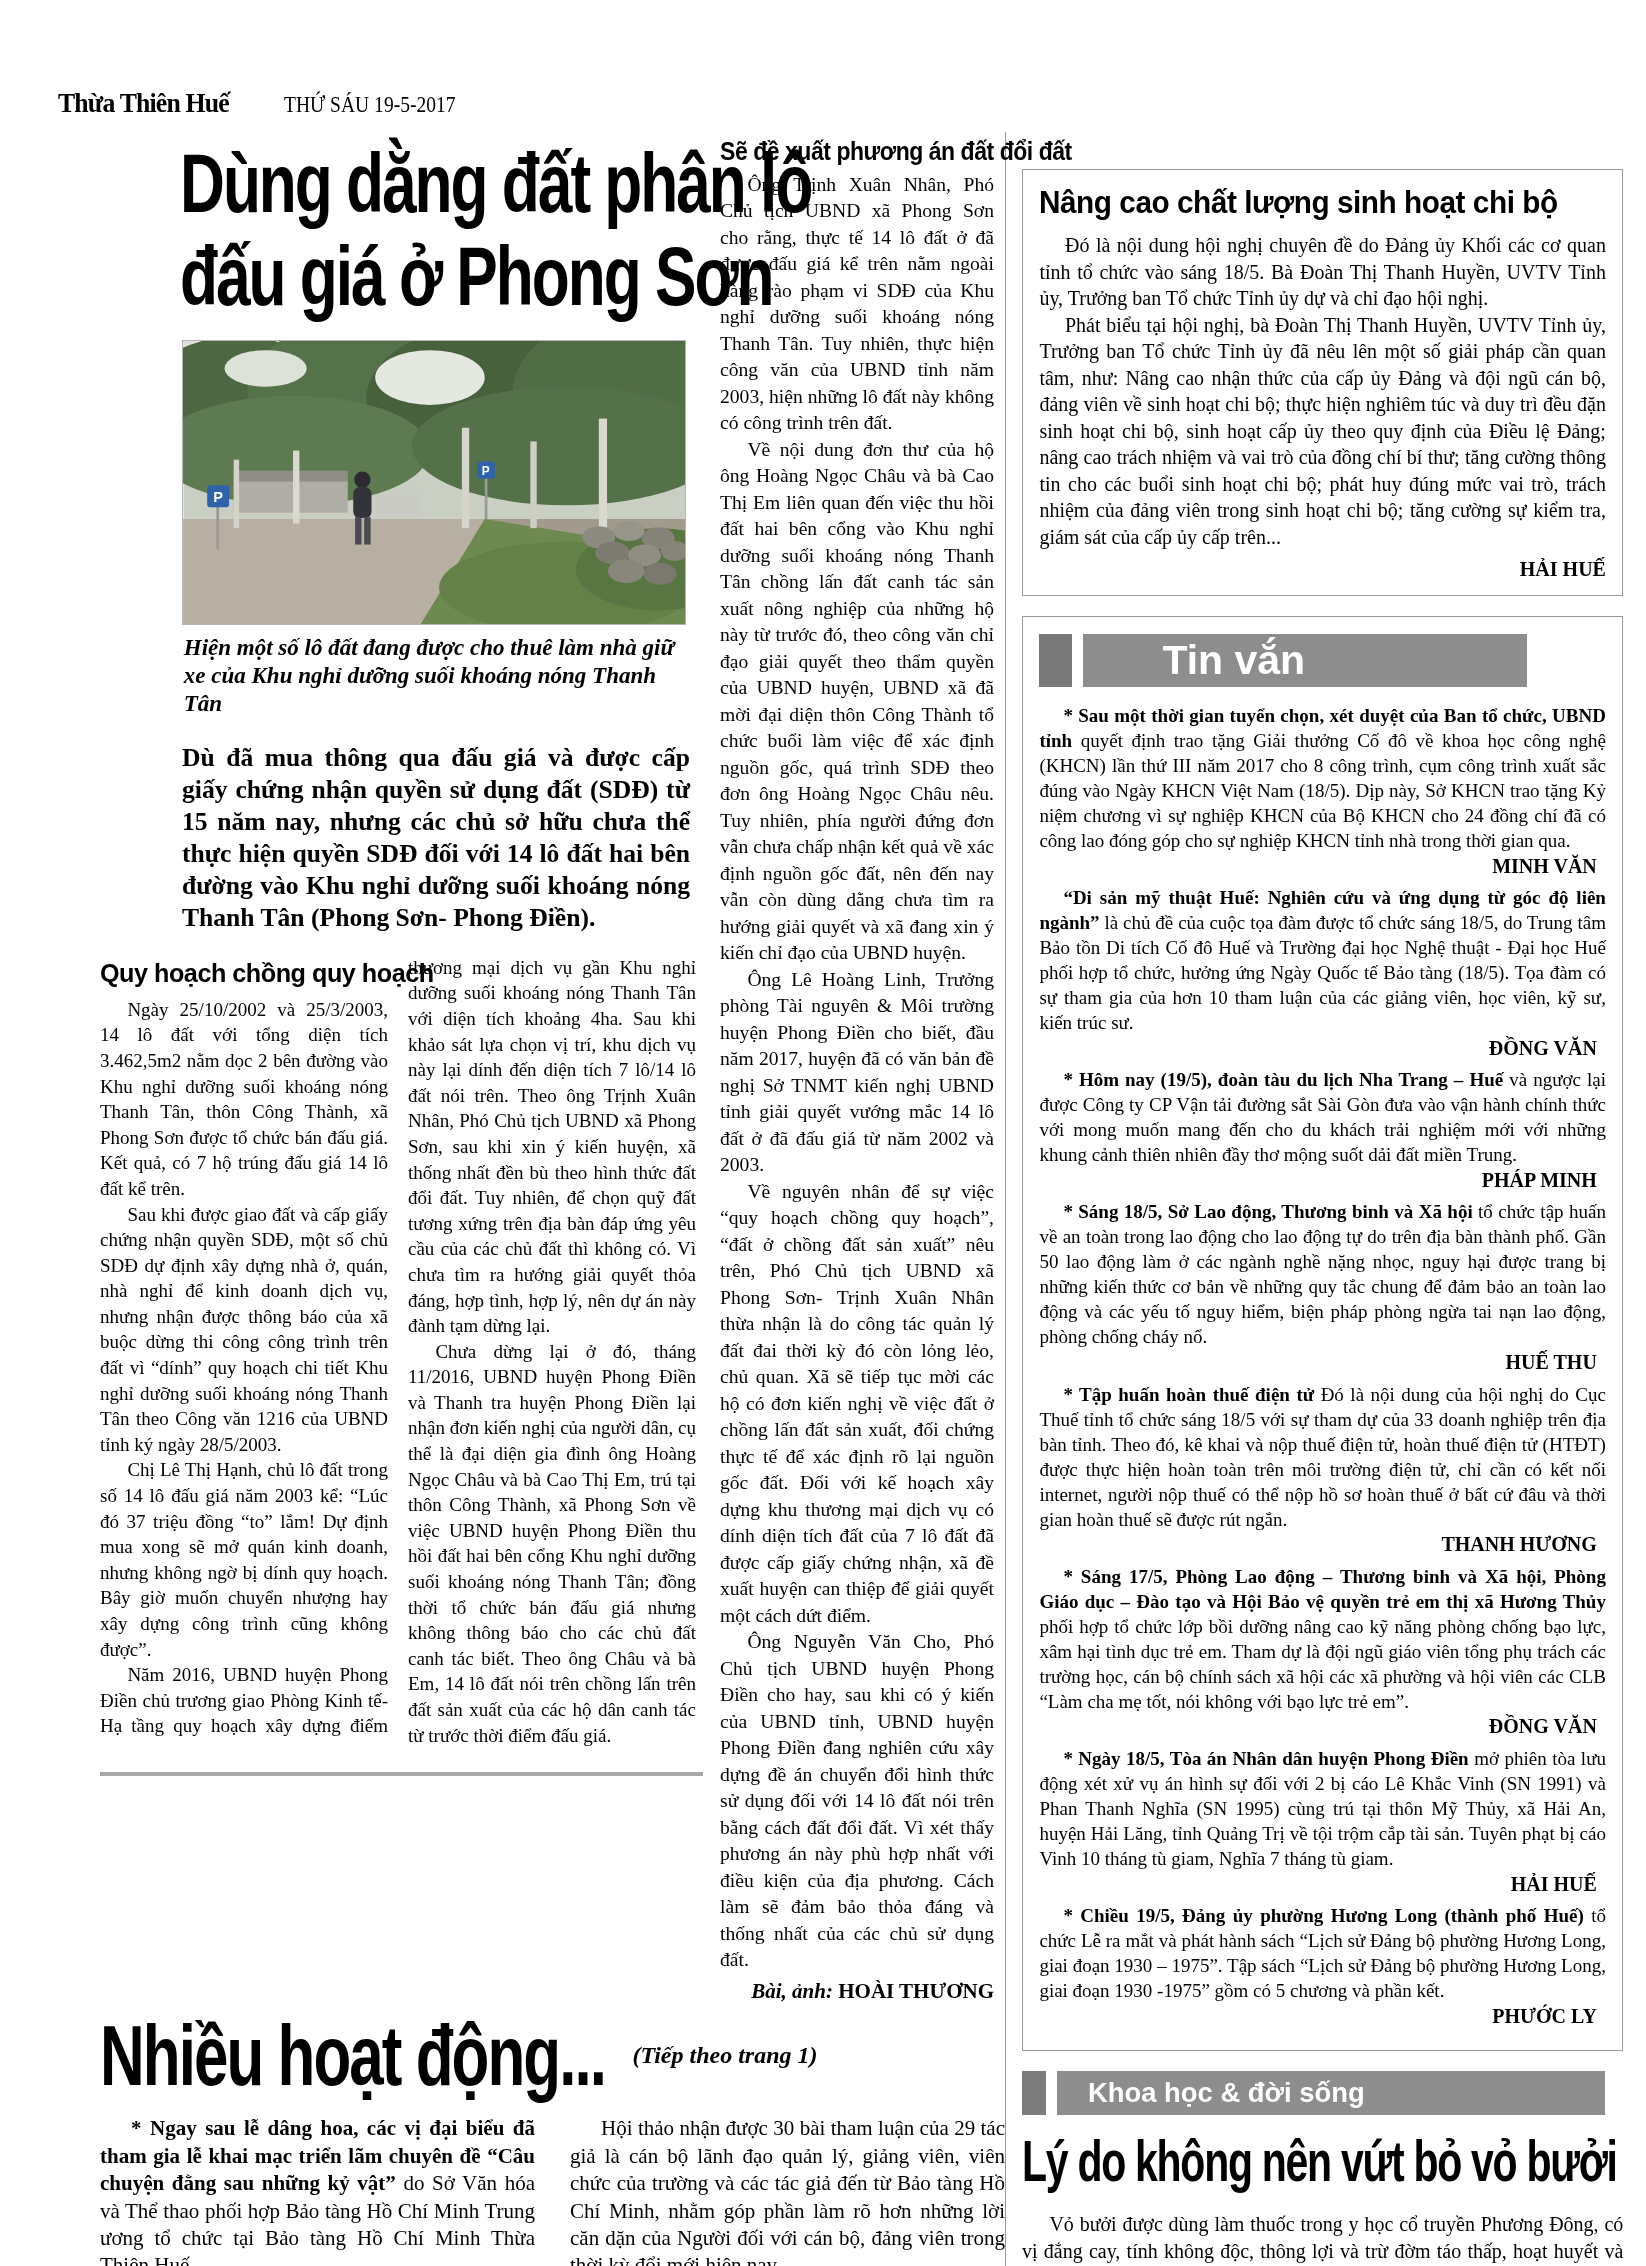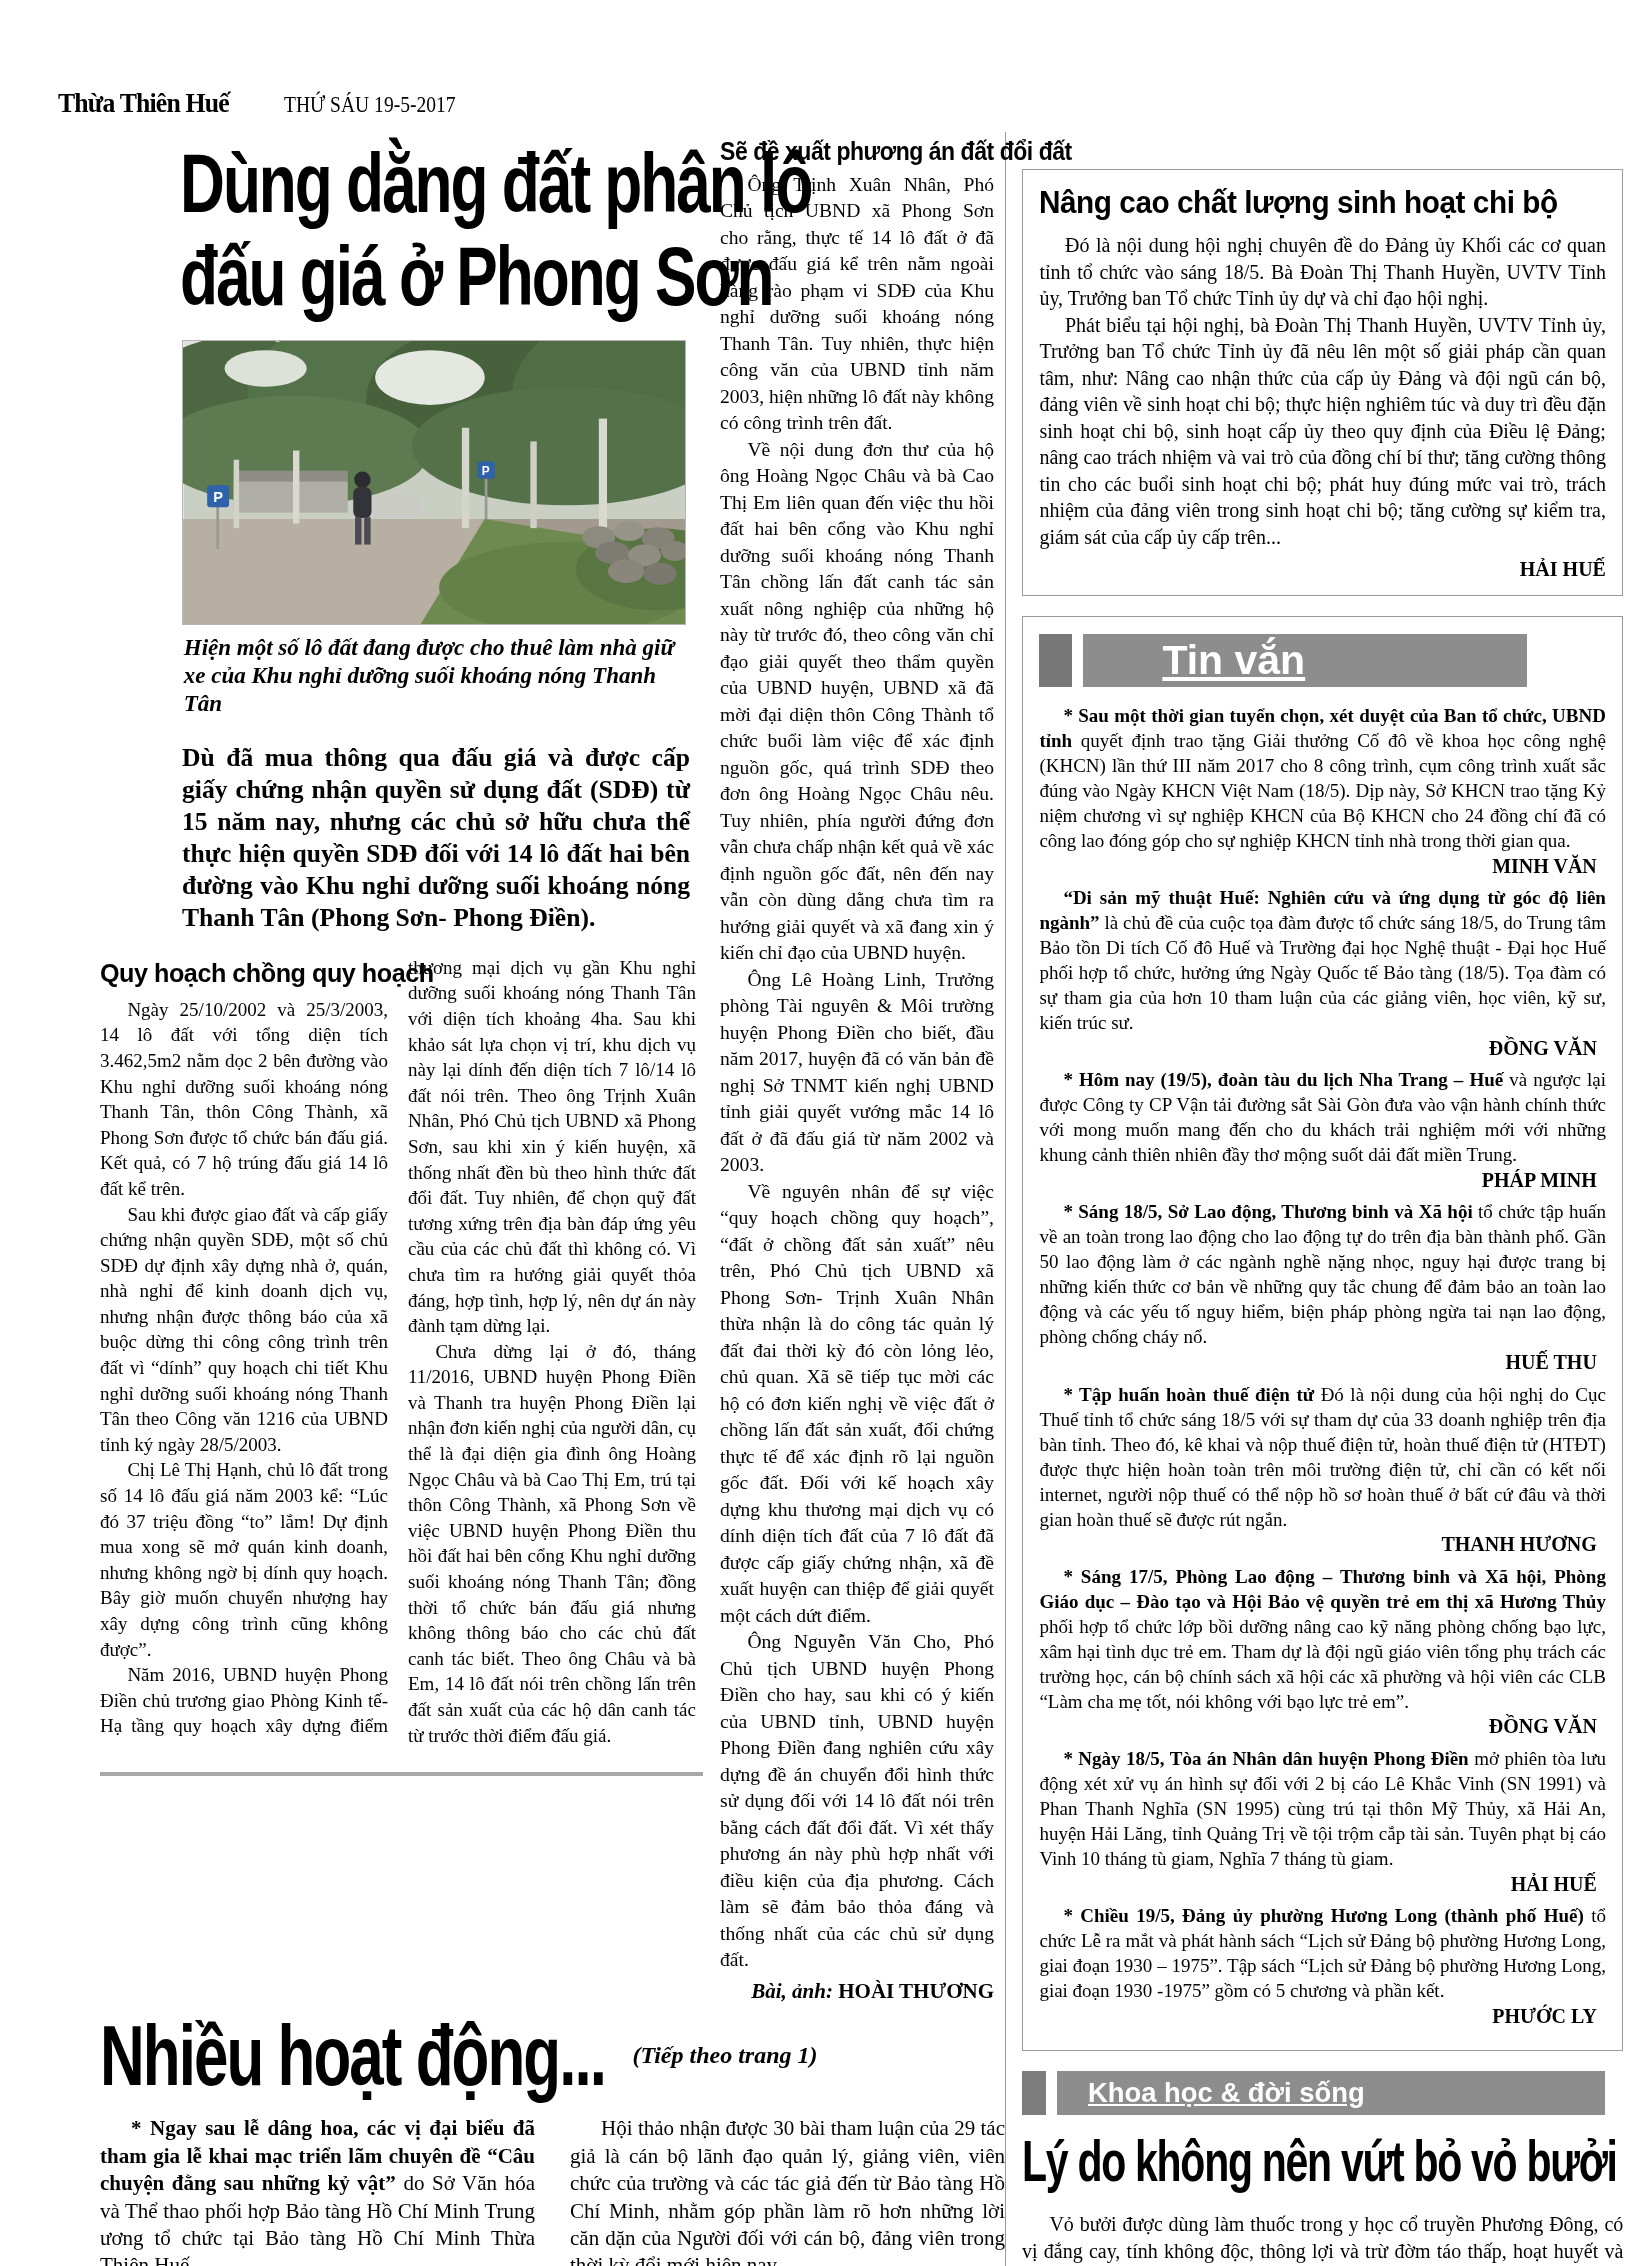--- a/index.html
+++ b/index.html
@@ -53,21 +53,21 @@
   .bottom2col{column-count:2;column-gap:35px;width:905px;text-align:justify;}
   .bottom2col p{margin:0;font-size:21px;line-height:27.4px;text-indent:31px;text-align:justify;}
   .bottom2col .blead{font-weight:bold;}
   
   .sbox{border:0.9px solid #9a9a9a;box-sizing:border-box;padding:12.8px 16.4px 14.6px;margin-bottom:20px;}
   .sbox-title{font-family:"Liberation Sans",sans-serif;font-weight:900;font-size:32px;letter-spacing:-0.5px;transform:scaleX(.93);transform-origin:left top;white-space:nowrap;margin:1.8px 0 11px;}
   .sbox p{margin:0;font-size:20px;line-height:26.5px;text-indent:25.6px;text-align:justify;}
   .sb-byline{font-weight:bold;font-size:20px;text-align:right;margin-top:7.3px;}
   .gray-banner{display:flex;align-items:stretch;gap:11px;margin:3.7px 0 16.4px;}
   .banner-chip{width:33px;background:#787878;}
-  .banner-bar{background:#8d8d8d;color:#fff;font-family:"Liberation Sans",sans-serif;font-weight:900;display:flex;align-items:center;text-decoration:underline;}
+  .banner-bar{background:#8d8d8d;color:#fff;font-family:"Liberation Sans",sans-serif;font-weight:900;display:flex;align-items:center;}
   .tinvan-bar{width:365px;height:53px;font-size:41px;padding-left:79px;letter-spacing:0;}
   .tv-item p{margin:0;font-size:19px;line-height:25px;text-indent:24px;text-align:justify;}
   .tv-item .tv-lead{font-weight:bold;}
   .tv-byline{font-weight:bold;font-size:20px;text-align:right;margin:1.8px 9.1px 7.3px 0;}
   .khds-banner{margin-top:5.5px;}
   .khds-chip{width:24px;background:#7c7c7c;}
   .khds-bar{width:517px;height:44px;font-size:27.4px;padding-left:31px;}
   .khds-headline{font-family:"Liberation Sans",sans-serif;font-weight:900;font-size:57px;line-height:60px;letter-spacing:-1.8px;white-space:nowrap;transform:scaleX(.72);transform-origin:left top;margin:5.5px 0 20px;}
   .khds-body p{margin:0;font-size:20px;line-height:27px;text-indent:27.4px;text-align:justify;}
 </style>

